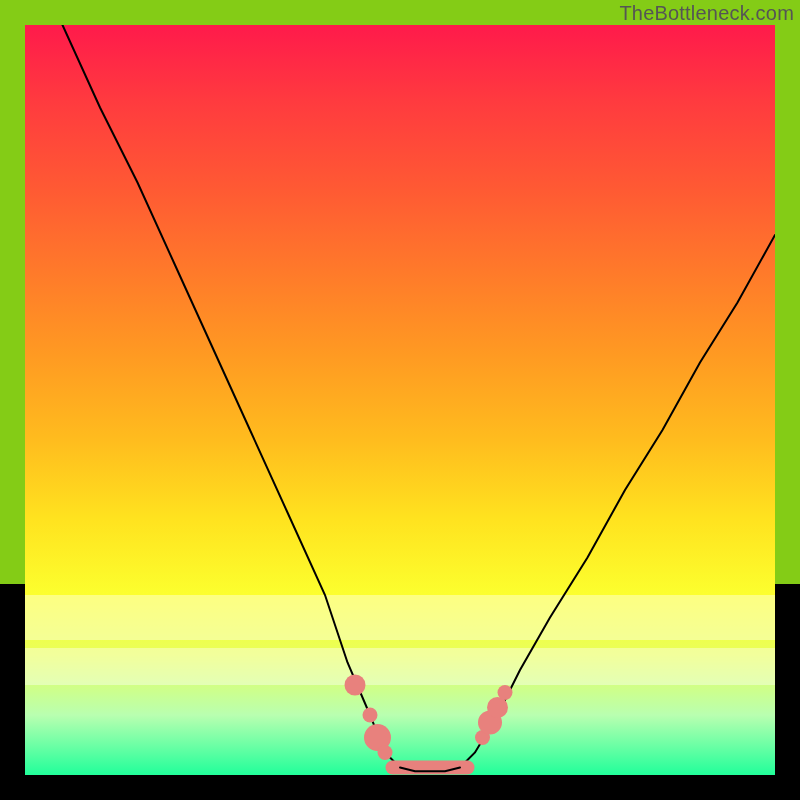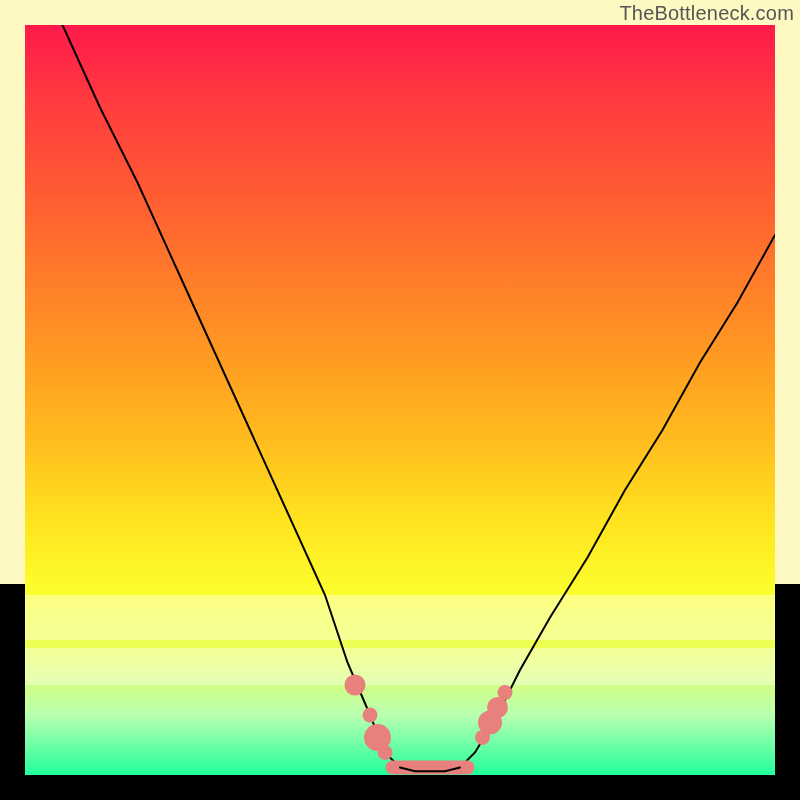--- a/index.html
+++ b/index.html
@@ -8,21 +8,21 @@
     width: 800px;
     height: 800px;
     overflow: hidden;
     background: #000;
     font-family: Arial, Helvetica, sans-serif;
   }
   .frame {
     position: relative;
     width: 800px;
     height: 584px;
-    background: #fef9c3;
+    background: #84cc16;
   }
   .plot-area {
     position: absolute;
     left: 25px;
     top: 25px;
     width: 750px;
     height: 750px;
     background: linear-gradient(to bottom,
       #ff1a4b 0%,
       #ff3a3f 10%,

